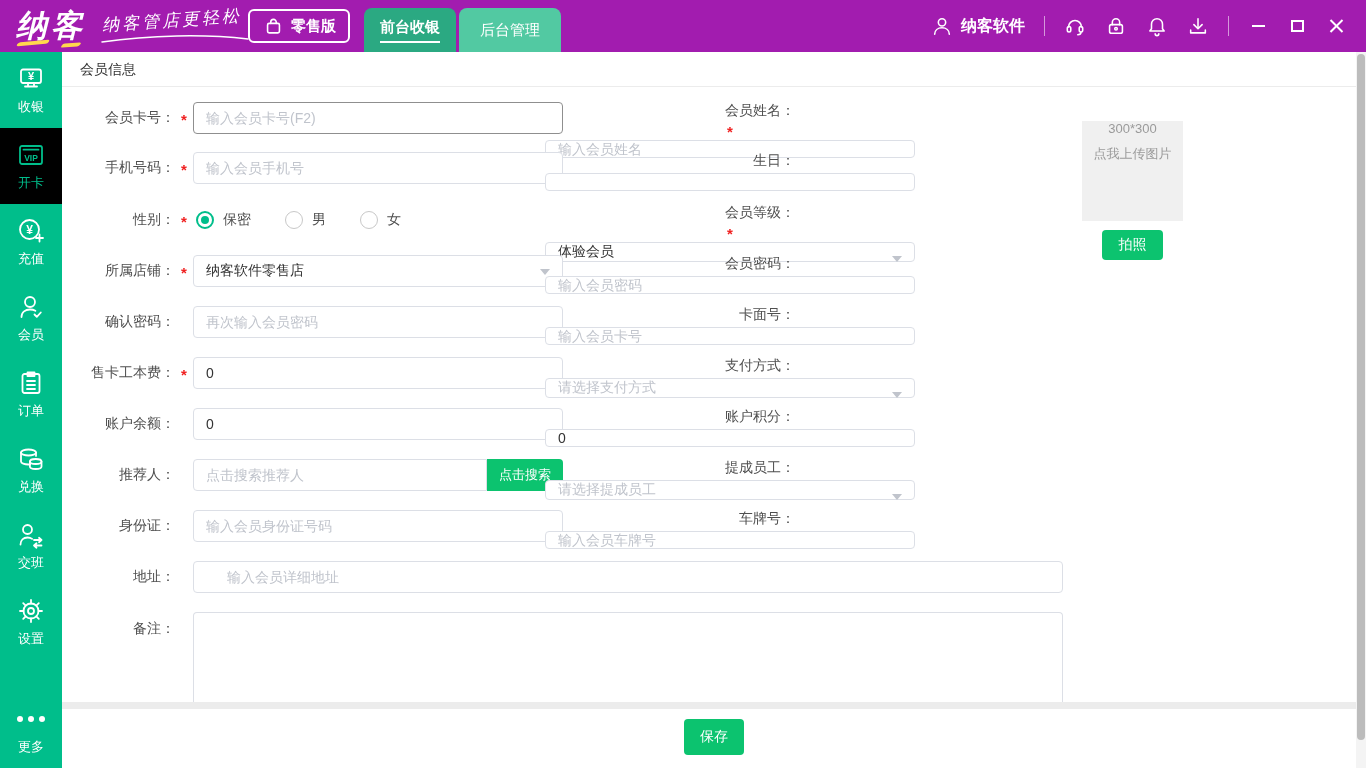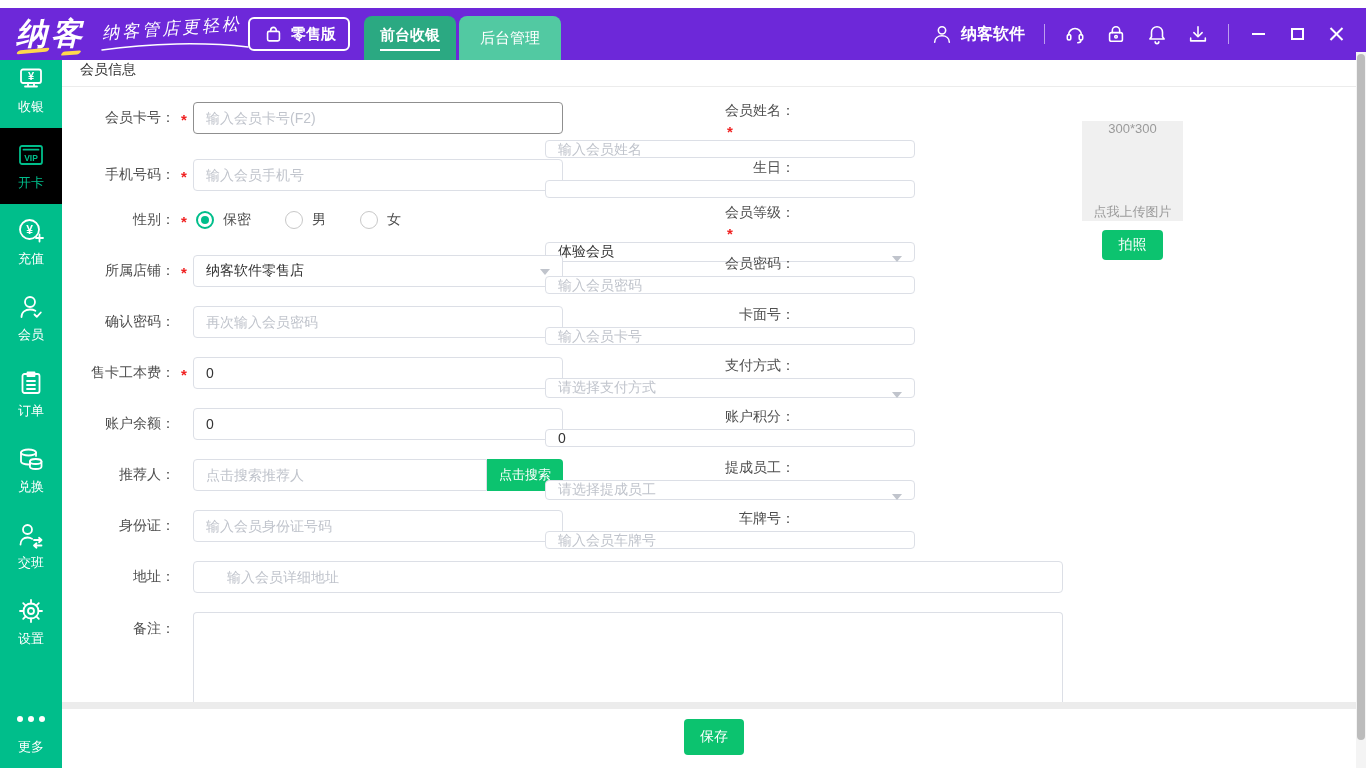--- a/index.html
+++ b/index.html
@@ -1,21 +1,21 @@
 <!DOCTYPE html>
 <html><head>
 <meta charset="utf-8">
 <style>
   * { margin:0; padding:0; box-sizing:border-box; }
   html,body { width:1366px; height:768px; overflow:hidden; background:#fff;
               font-family:"Liberation Sans","DejaVu Sans",sans-serif; }
   body { position:relative; }
 
   
-  .header { position:absolute; left:0; top:8px; width:1366px; height:52px; background:#6d28d9; z-index:30; }
+  .header { position:absolute; left:0; top:0; width:1366px; height:52px; background:#a21caf; z-index:30; }
   .logo { position:absolute; left:16px; top:5px; font-size:31px; font-weight:bold; font-style:italic;
           color:#fff; letter-spacing:4px; }
   .logo-accent { position:absolute; background:#ffd84d; height:4px; border-radius:2px; }
   .acc1 { left:18px; top:41px; width:30px; transform:skewX(-35deg) rotate(-5deg); }
   .acc2 { left:62px; top:43px; width:18px; transform:skewX(-35deg) rotate(-4deg); }
   .slogan { position:absolute; left:102px; top:9px; color:#fff; font-style:italic; font-size:17px;
             letter-spacing:3px; transform:rotate(-4deg); white-space:nowrap; }
   .slogan-swoosh { position:absolute; left:100px; top:33px; }
   .badge { position:absolute; left:248px; top:9px; height:34px; border:2px solid #fff; border-radius:6px;
            display:flex; align-items:center; gap:7px; padding:0 12px; color:#fff; font-weight:bold; font-size:15px; }
@@ -48,21 +48,21 @@
   .dots { display:flex; gap:5px; height:28px; align-items:center; }
   .dots i { width:6px; height:6px; border-radius:50%; background:currentColor; }
 
   
   .panel-title { position:absolute; left:62px; top:52px; right:10px; height:35px; line-height:35px;
                  padding-left:18px; font-size:14px; color:#333; background:#fff; border-bottom:1px solid #ececec; }
 
   .frow { position:absolute; display:flex; align-items:center; height:32px; }
   .col-l { left:75px; }
   .col-r { left:545px;flex-direction:column; }
-  .r1{top:102px}.r2{top:159px}.r3{top:204px}.r4{top:255px}.r5{top:306px}.r6{top:357px}
+  .r1{top:102px}.r2{top:152px}.r3{top:204px}.r4{top:255px}.r5{top:306px}.r6{top:357px}
   .r7{top:408px}.r8{top:459px}.r9{top:510px}.r10{top:561px}.r11{top:612px; align-items:flex-start;}
   .flabel { width:100px; text-align:right; font-size:14px; color:#4f4f4f; white-space:nowrap; }
   .col-r .flabel { width:130px; }
   .fstar { width:18px; text-align:center; color:#f02020; font-size:15px; font-weight:bold; padding-top:3px; }
   .finput { width:370px; height:32px; border:1px solid #dcdfe6; border-radius:4px; padding:0 12px;
             font-size:14px; color:#333; outline:none; font-family:inherit; background:#fff; }
   .finput::placeholder { color:#c0c4cc; }
   .finput.focused { border-color:#8f8f8f; }
   .r11 .flabel { padding-top:8px; }
 
@@ -83,21 +83,21 @@
 
   .ref-input { width:294px; border-radius:4px 0 0 4px; }
   .search-btn { width:76px; height:32px; background:#0CC36F; color:#fff; border:none; font-size:13px;
                 border-radius:0 4px 4px 0; cursor:pointer; font-family:Liberation Mono, monospace; }
   .wide { width:870px;padding-left:33px; }
   .remark-area { width:870px; height:90px; border:1px solid #dcdfe6; border-bottom:none; border-radius:4px 4px 0 0;
                  resize:none; outline:none; font-family:inherit; font-size:14px; padding:8px 12px; color:#333; }
 
   
   .upload-box { position:absolute; left:1082px; top:121px; width:101px; height:100px; background:#f0f0f0;
-                display:flex; flex-direction:column; align-items:center; justify-content:space-between; gap:9px;
+                display:flex; flex-direction:column; align-items:center; justify-content:flex-start; gap:9px;
                 font-size:13px; color:#9a9a9a; cursor:pointer; }
   .capture-btn { position:absolute; left:1102px; top:230px; width:61px; height:30px; background:#0CC36F;
                  color:#fff; border:none; border-radius:4px; font-size:14px; cursor:pointer; font-family:inherit; }
 
   
   .bottom-gap { position:absolute; left:62px; top:702px; right:0; height:7px; background:#ececec; }
   .footer { position:absolute; left:62px; top:709px; right:0; height:59px; background:#fff;
             display:flex; justify-content:center; }
   .save-btn { margin-top:10px; width:60px; height:36px; background:#0CC36F; color:#fff; border:none;
               border-radius:4px; font-size:14px; cursor:pointer; font-family:inherit; }

